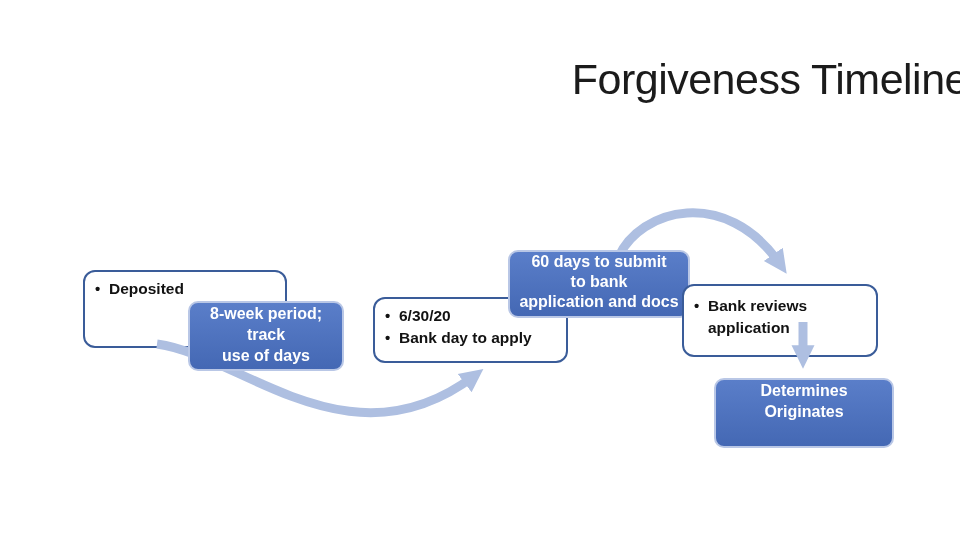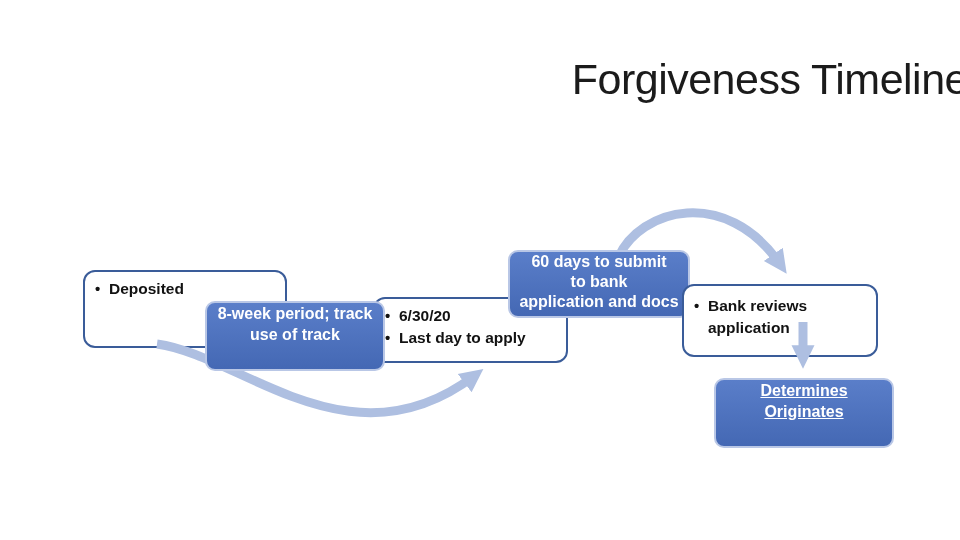--- a/index.html
+++ b/index.html
@@ -30,25 +30,25 @@
     color:#ffffff;font-weight:bold;font-size:16px;line-height:21px;text-align:center;
     display:flex;flex-direction:column;justify-content:flex-start;z-index:3;
   }
   #phase-sixty-days{line-height:20px;}
   #milestone-bank-review{z-index:4;}
   
   #arrow-layer{position:absolute;left:0;top:0;z-index:2;}
   #arrow-layer-front{position:absolute;left:0;top:0;z-index:5;}
   
   #milestone-loan{left:83px;top:270px;width:204px;height:78px;}
-  #phase-eight-week{left:205px;top:301px;width:180px;height:70px;}
+  #phase-eight-week{left:188px;top:301px;width:156px;height:70px;}
   #milestone-deadline{left:373px;top:297px;width:195px;height:66px;}
   #phase-sixty-days{left:508px;top:250px;width:182px;height:68px;}
   #milestone-bank-review{left:682px;top:284px;width:196px;height:73px;}
-  #phase-determines{left:714px;top:378px;width:180px;height:70px;text-decoration:underline;}
+  #phase-determines{left:714px;top:378px;width:180px;height:70px;}
 </style>
 </head>
 <body>
 
 <div id="slide">
 
   <div id="title">Forgiveness Timeline</div>
 
   <div class="milestone" id="milestone-loan">
     <div class="inner">
@@ -65,21 +65,21 @@
     <div class="inner">
       <div class="brow">
         <span class="bullet">•</span>
         <span class="btext">
           <span class="ln">6/30/20</span>
         </span>
       </div>
       <div class="brow">
         <span class="bullet">•</span>
         <span class="btext">
-          <span class="ln">Last day to apply</span>
+          <span class="ln">Bank day to apply</span>
         </span>
       </div>
     </div>
   </div>
 
   <div class="milestone" id="milestone-bank-review">
     <div class="inner" style="padding-top:9px;">
       <div class="brow">
         <span class="bullet">•</span>
         <span class="btext">
@@ -95,21 +95,21 @@
       <marker id="ah" viewBox="0 0 10 10" refX="4.5" refY="5" markerWidth="2.9" markerHeight="2.9" orient="auto">
         <path d="M0,0.6 L9,5 L0,9.4 Z" fill="#aebfe1"></path>
       </marker>
     </defs>
     <path d="M 618 258 C 640 208, 726 186, 780 264" fill="none" stroke="#aebfe1" stroke-width="9" marker-end="url(#ah)"></path>
     <path d="M 157 344 C 240 355, 350 470, 474 376" fill="none" stroke="#aebfe1" stroke-width="9" marker-end="url(#ah)"></path>
   </svg>
 
   <div class="phase" id="phase-eight-week">
     <span class="ln">8-week period; track</span>
-    <span class="ln">use of track</span>
+    <span class="ln">use of days</span>
   </div>
 
   <div class="phase" id="phase-sixty-days">
     <span class="ln">60 days to submit</span>
     <span class="ln">to bank</span>
     <span class="ln">application and docs</span>
   </div>
 
   <div class="phase" id="phase-determines">
     <span class="ln">Determines</span>

